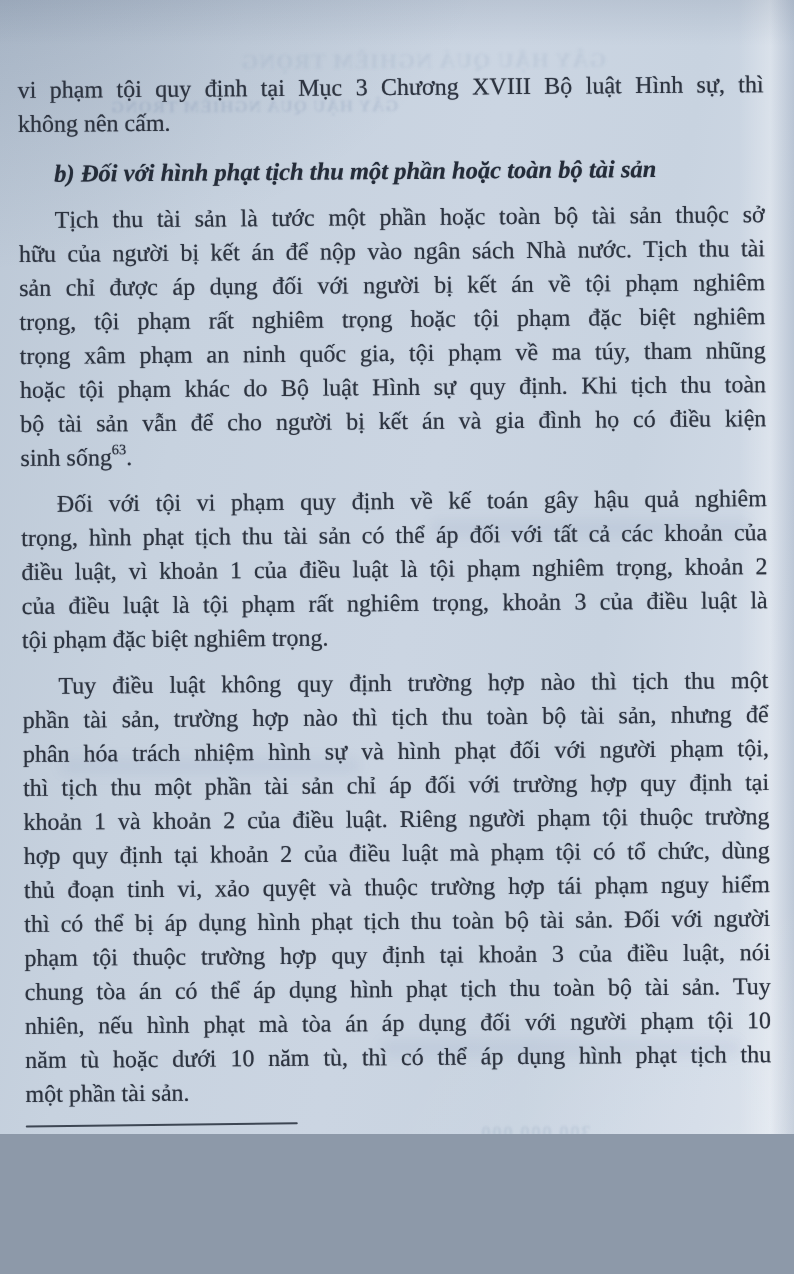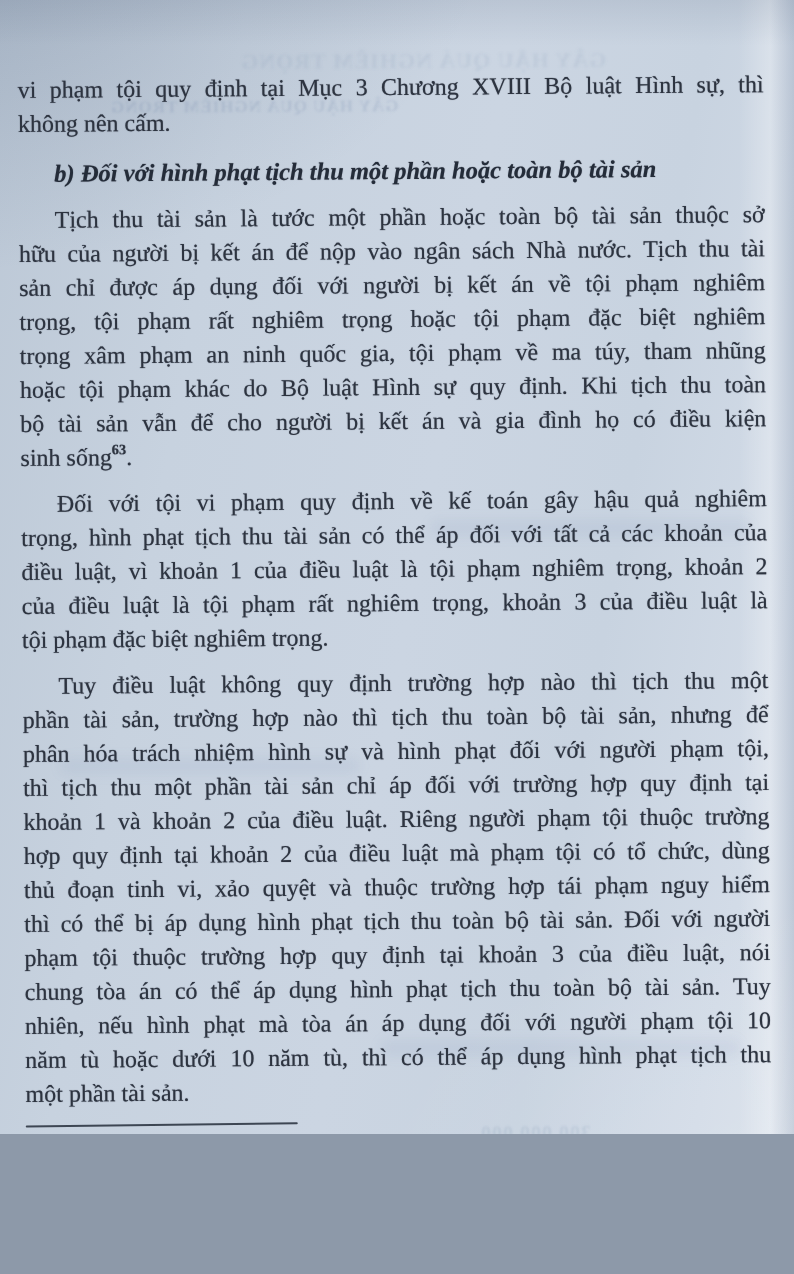--- a/index.html
+++ b/index.html
@@ -30,21 +30,21 @@
   .text-block {
     position:absolute; left:22px; top:70px; width:746px;
     transform:rotate(-0.45deg);
     color:#2d3440; font-size:24px; line-height:34px;
     text-shadow:0 0 1.1px rgba(45,52,66,0.5);
     -webkit-text-stroke:0.25px rgba(45,52,66,0.35);
   }
   .line { text-align:justify; text-align-last:justify; }
   .line-last { text-align-last:left; }
   .line-first { text-indent:36px; }
-  sup { font-size:0.6em; line-height:0; vertical-align:super; position:relative; top:-2px;font-weight:bold; }
+  sup { font-size:0.6em; line-height:0; vertical-align:super; position:relative; top:-2px; }
 
   .heading {
     margin-top:16px; padding-left:36px;
     font-weight:bold; font-style:italic; font-size:24.5px; color:#242c39;
   }
   .para { margin-top:12px; }
 
   .footnote-rule {
     margin-top:14px; width:272px; height:2px; background:#3d4653;
     border-radius:1px; transform:rotate(-0.2deg);

